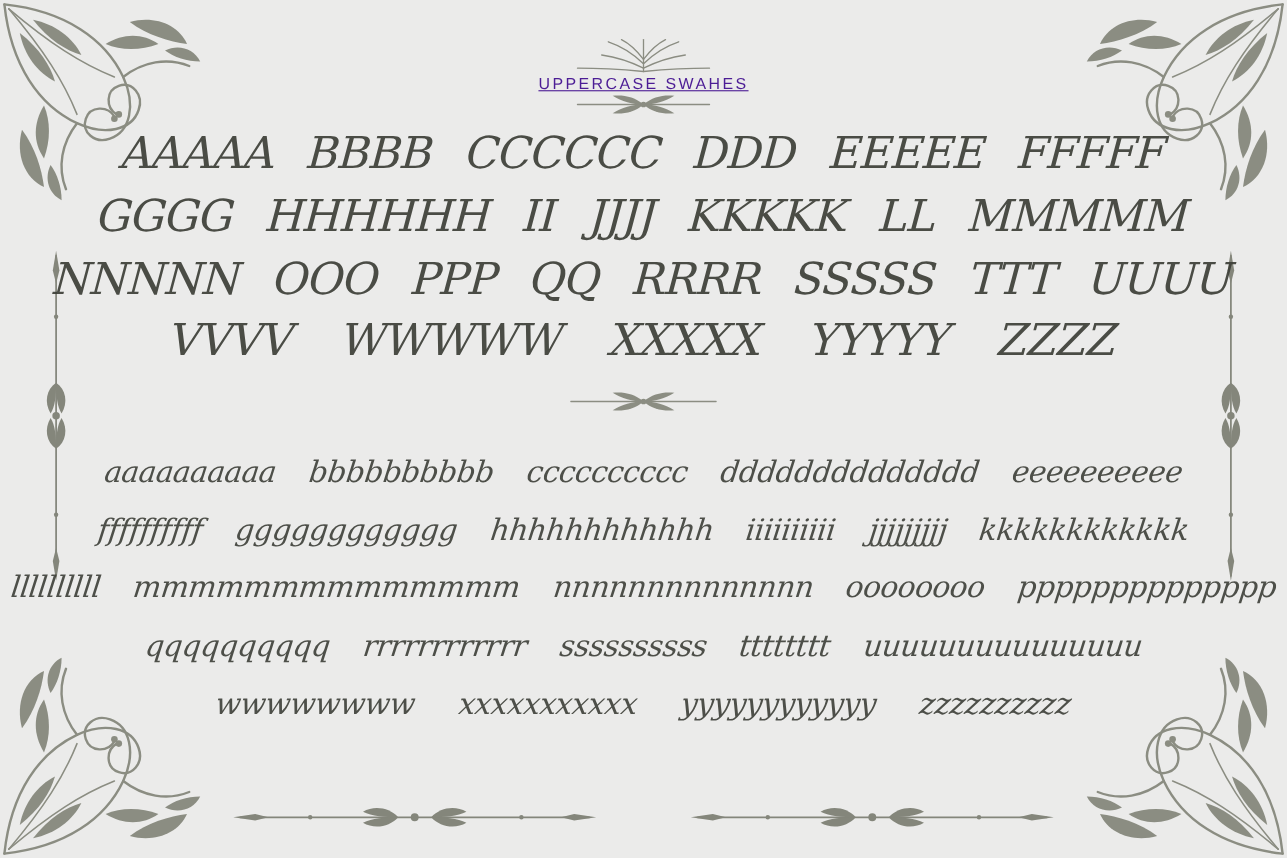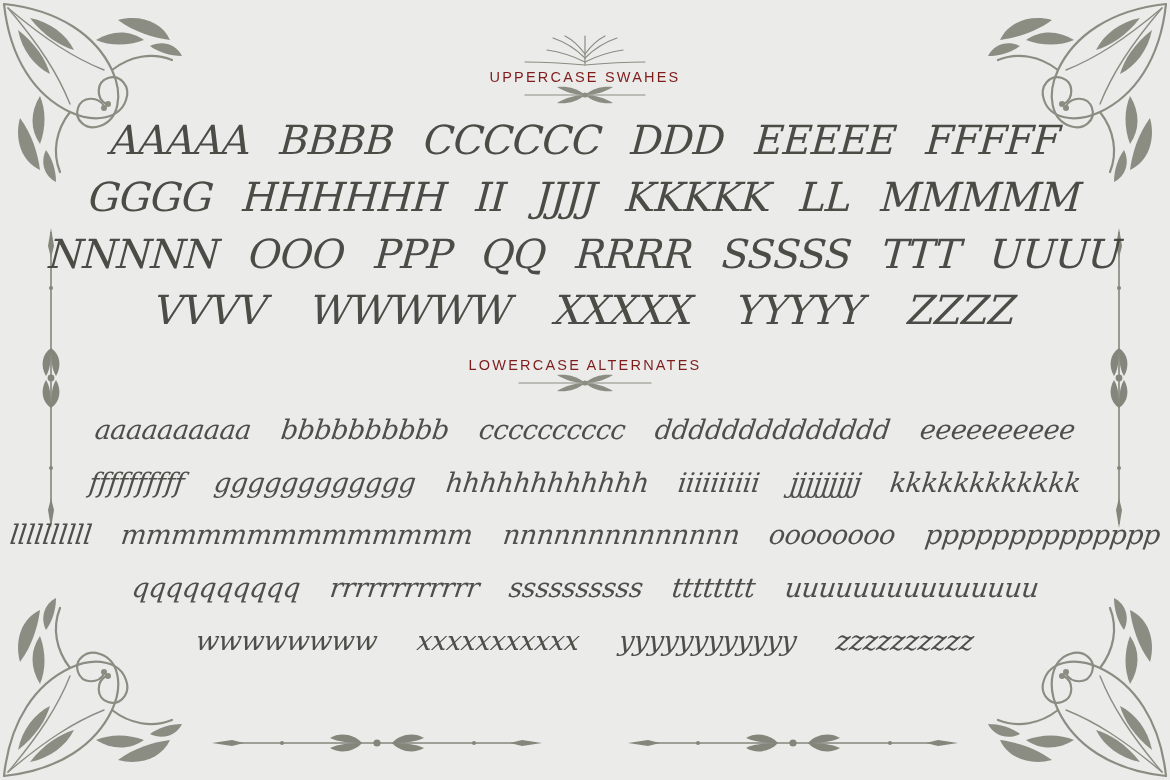--- a/index.html
+++ b/index.html
@@ -58,23 +58,24 @@
   
   .section-title-wrap {
     position: absolute;
     left: 0;
     width: 100%;
     text-align: center;
   }
   .section-title {
     font-size: 14.5px;
     letter-spacing: 2.2px;
-    color: #7f1d1d;
+    color: #4c1d95;
     font-weight: 400;
     display: inline-block;
+    text-decoration: underline;
   }
   .title-flourish {
     color: #8b8d82;
     height: 34px;
     width: 200px;
     display: block;
     margin: 0 auto;
   }
   .title-flourish svg { width: 100%; height: 100%; display: block; }
   .title-flourish.below { height: 22px; margin-top: -2px; }
@@ -331,21 +332,20 @@
     <div class="glyph-row row-4">
       <span class="glyph-group">VVVV</span>
       <span class="glyph-group">WWWWW</span>
       <span class="glyph-group">XXXXX</span>
       <span class="glyph-group">YYYYY</span>
       <span class="glyph-group">ZZZZ</span>
     </div>
   </div>
 
   <div class="section-title-wrap" id="title-lower-wrap">
-    <span class="section-title">LOWERCASE ALTERNATES</span>
     <span class="title-flourish below">
       <svg viewBox="0 0 200 22" fill="none" stroke="currentColor" stroke-width="1.2" stroke-linecap="round">
         <path d="M34 11 C62 11 84 11 100 11 C116 11 138 11 166 11"></path>
         <path d="M100 11 C92 4 82 2 72 3 C80 8 90 11 100 11Z" fill="currentColor" stroke="none"></path>
         <path d="M100 11 C108 4 118 2 128 3 C120 8 110 11 100 11Z" fill="currentColor" stroke="none"></path>
         <path d="M100 11 C92 18 82 20 72 19 C80 14 90 11 100 11Z" fill="currentColor" stroke="none"></path>
         <path d="M100 11 C108 18 118 20 128 19 C120 14 110 11 100 11Z" fill="currentColor" stroke="none"></path>
         <circle cx="100" cy="11" r="2.6" fill="currentColor" stroke="none"></circle>
       </svg>
     </span>

